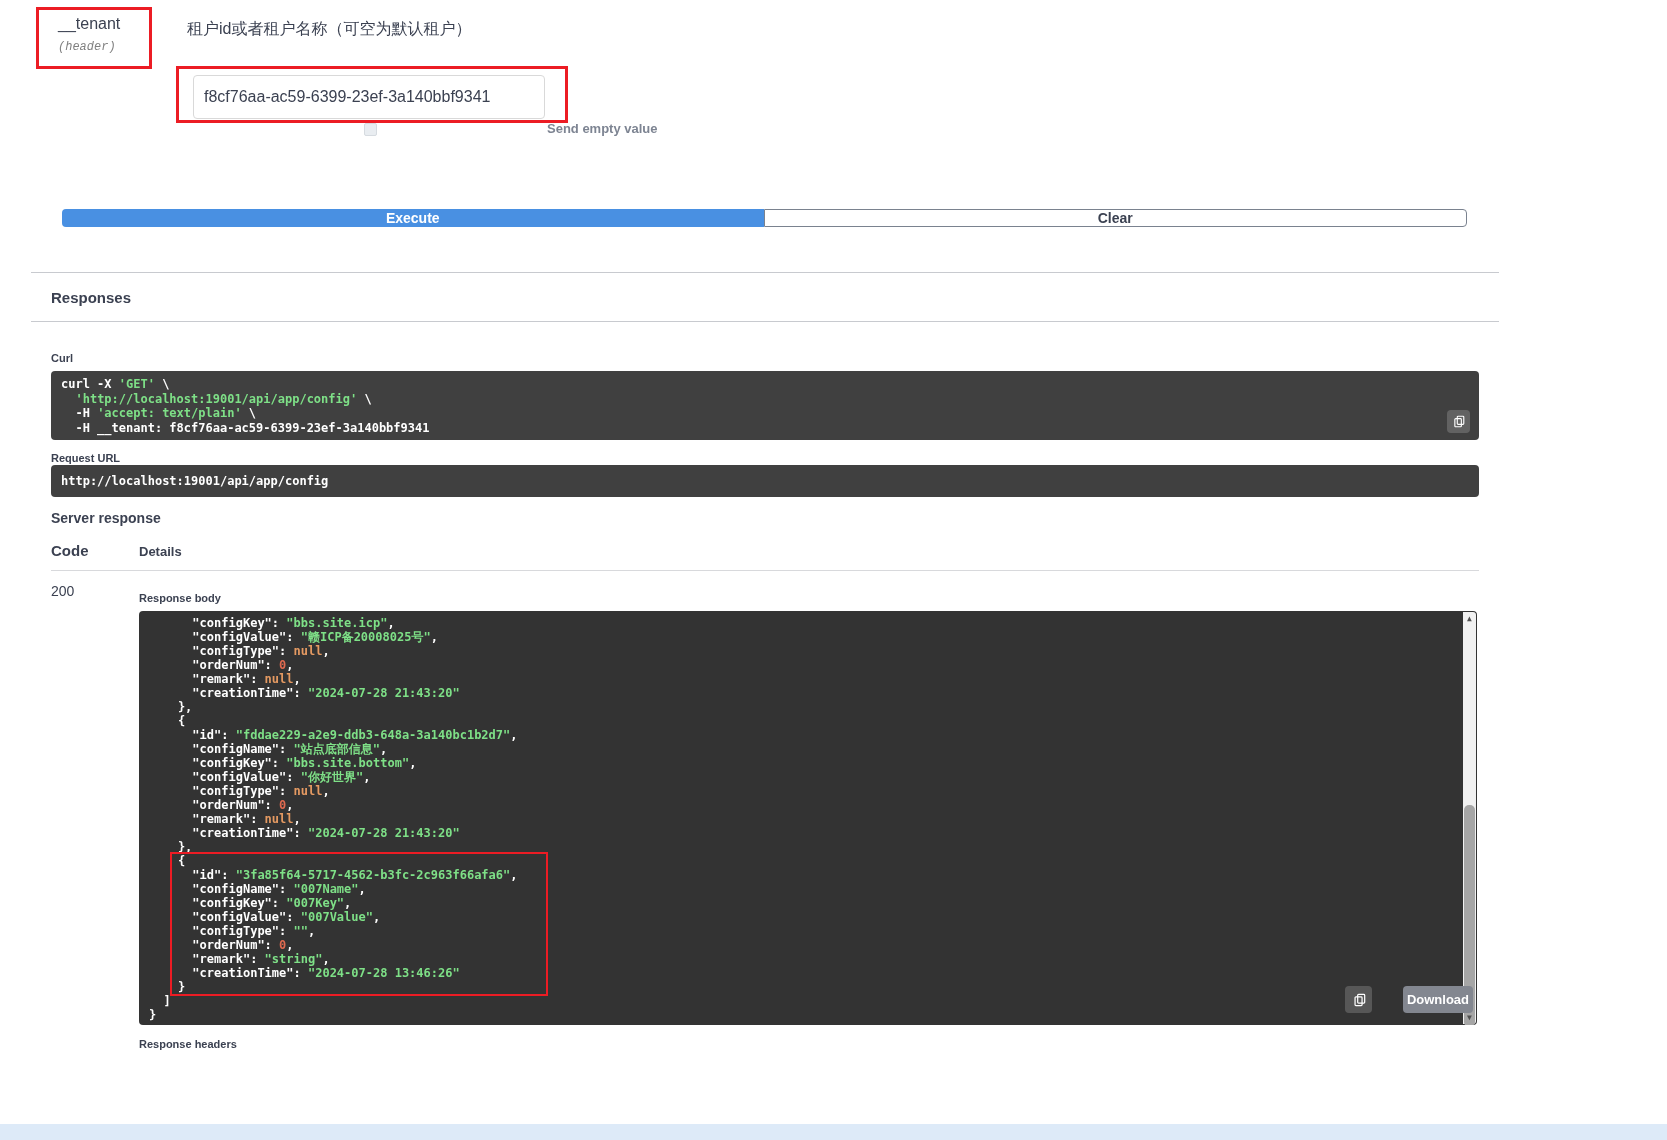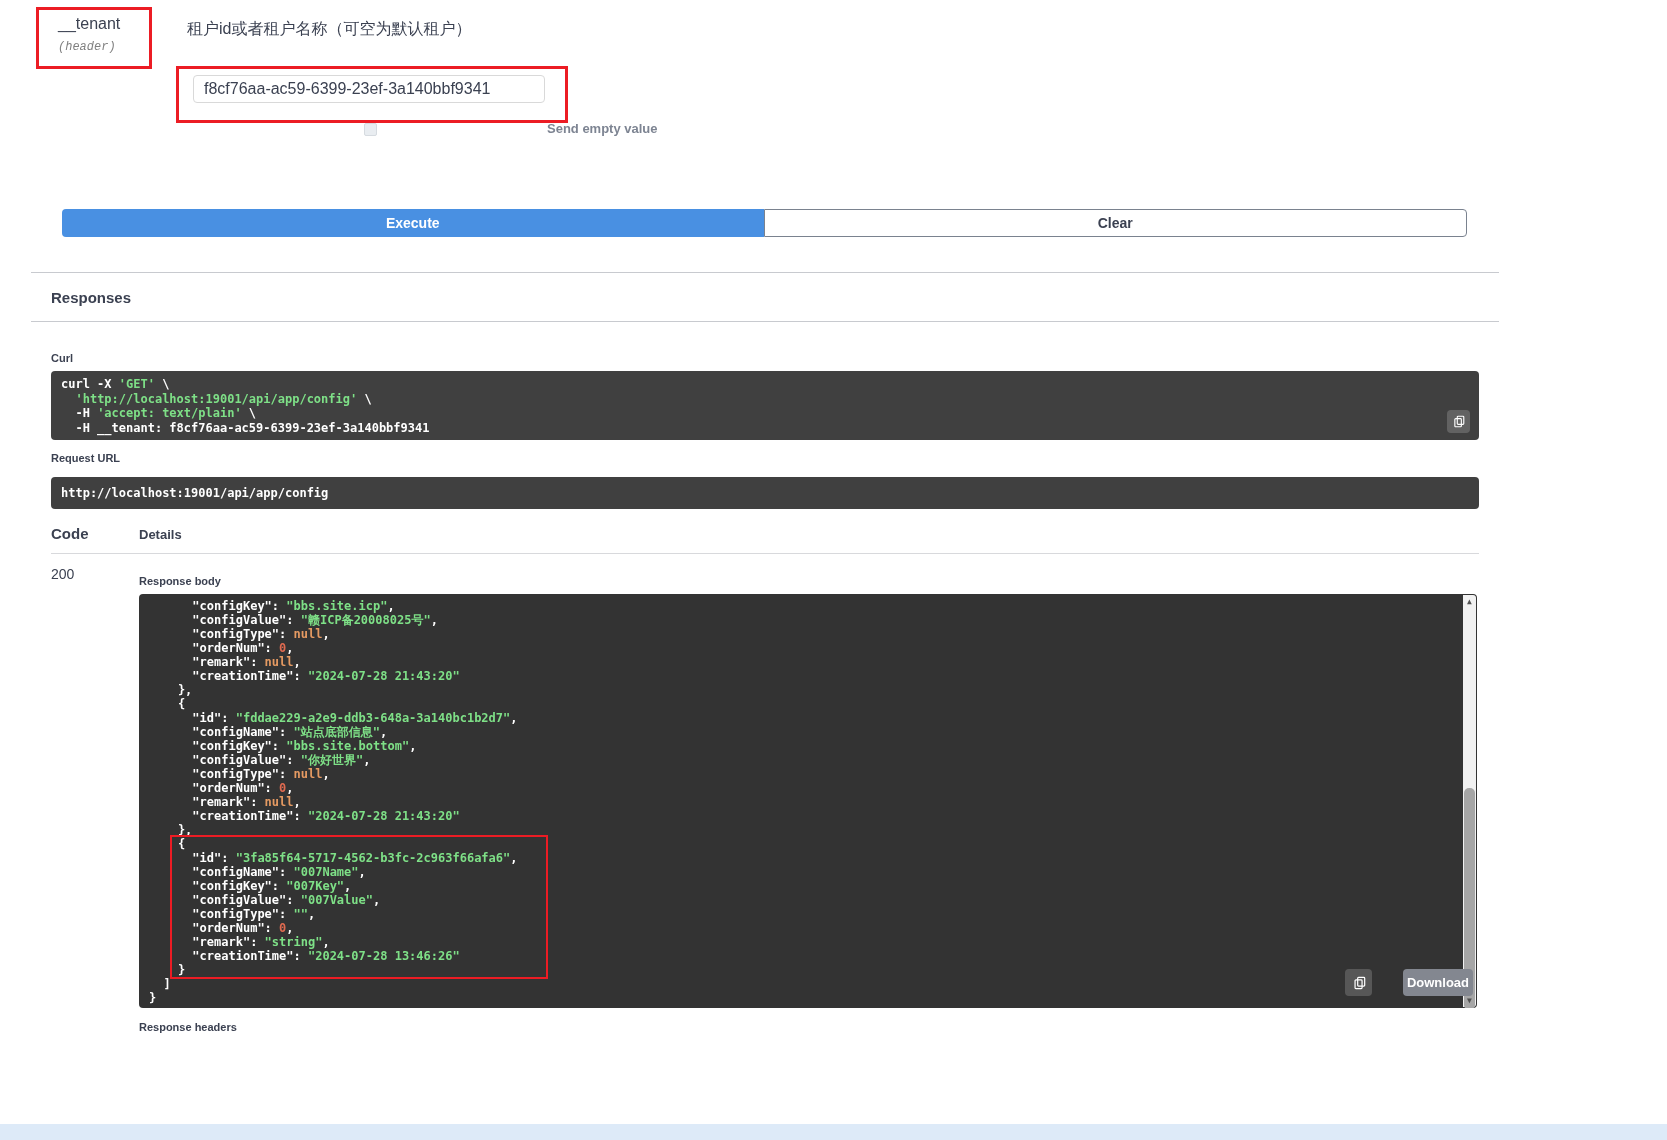--- a/index.html
+++ b/index.html
@@ -10,44 +10,44 @@
   .content { position:relative; margin-left:31px; width:1468px; }
 
   
   .top-section { position:relative; height:272px; }
   .red-frame { border:3px solid #ec1c24; }
   .param-name-box { position:absolute; left:5px; top:7px; width:116px; height:62px; padding:5px 0 0 19px; }
   .param-name { font-size:16px; color:#3b4151; }
   .param-in { font-size:12px; font-style:italic; font-family:"Liberation Mono", monospace; color:#808080; margin-top:7px; }
   .param-desc { position:absolute; left:156px; top:19px; font-size:16px; color:#3b4151;text-align:right; }
   .input-frame { position:absolute; left:145px; top:66px; width:392px; height:57px; padding:6px 0 0 14px; }
-  .param-input { width:352px; height:28px; border:1px solid #d9d9d9; border-radius:4px; padding:0 10px;
+  .param-input { width:352px; height:44px; border:1px solid #d9d9d9; border-radius:4px; padding:0 10px;
                  font-size:16px; color:#3b4151; background:#fff; font-family:"Liberation Sans", sans-serif; }
   .send-empty-row { position:absolute; left:333px; top:121px; display:flex; align-items:center; }
   .checkbox { width:13px; height:13px; background:#e9edf1; border:1px solid #d6dbe0; border-radius:2px; margin-top:2px; }
   .send-empty-label { margin-left:170px; font-size:13px; font-weight:700; color:#7d8492; }
 
-  .btn-row { position:absolute; left:31px; top:209px; width:1405px; height:28px; display:flex; }
+  .btn-row { position:absolute; left:31px; top:209px; width:1405px; height:18px; display:flex; }
   .btn-execute { flex:1; background:#4990e2; color:#fff; font-weight:700; font-size:14px; border:none;
                  border-radius:4px 0 0 4px; cursor:pointer; font-family:"Liberation Sans", sans-serif; }
   .btn-clear { flex:1; background:#fff; color:#3b4151; font-weight:700; font-size:14px;
                border:1px solid #7a828f; border-radius:0 4px 4px 0; cursor:pointer; font-family:"Liberation Sans", sans-serif; }
 
   
   .responses-header { height:50px; line-height:50px; padding-left:20px;
                       border-top:1px solid rgba(59,65,81,.28); border-bottom:1px solid rgba(59,65,81,.28);
                       font-size:15px; font-weight:700; color:#3b4151; }
   .responses-body { padding:0 20px; }
   .lbl { font-size:11px; font-weight:700; color:#3b4151; }
   .curl-label { margin-top:30px; }
   .codeblock { position:relative; background:#404040; border-radius:4px; color:#fff;
                font-family:"DejaVu Sans Mono","Liberation Mono",monospace; font-size:12px; font-weight:600; }
   .curl-block { margin-top:7px; height:69px; padding:6px 10px; line-height:14.5px; }
   .url-label { margin-top:12px; }
-  .url-block { margin-top:13px; height:32px; padding:9px 10px; font-weight:700; }
+  .url-block { margin-top:1px; height:32px; padding:9px 10px; font-weight:700; }
   .server-label { margin-top:13px; font-size:14px; }
 
   .table-head { display:flex; margin-top:16px; padding-bottom:11px; border-bottom:1px solid rgba(59,65,81,.2); align-items:flex-end; }
   .col-code { width:88px; }
   .code-h { font-size:15px; font-weight:700; color:#3b4151; }
   .details-h { font-size:13px; font-weight:700; color:#3b4151; }
   .resp-row { display:flex; margin-top:12px; }
   .status-code { font-size:14px; color:#3b4151; }
   .resp-body-label { margin-top:9px; }
 
@@ -124,20 +124,21 @@
             <rect x="6.5" y="1.5" width="8" height="10" rx="1" fill="none" stroke="#ffffff" stroke-width="1.4"></rect>
           </svg>
         </button>
       </div>
 
       <div class="lbl url-label">Request URL</div>
       <div class="codeblock url-block">
         <span>http://localhost:19001/api/app/config</span>
       </div>
 
+      <div class="lbl server-label">Server response</div>
 
       <div class="table-head">
         <div class="col-code code-h">Code</div>
         <div class="details-h">Details</div>
       </div>
 
       <div class="resp-row">
         <div class="col-code status-code">200</div>
         <div>
           <div class="lbl resp-body-label">Response body</div>

